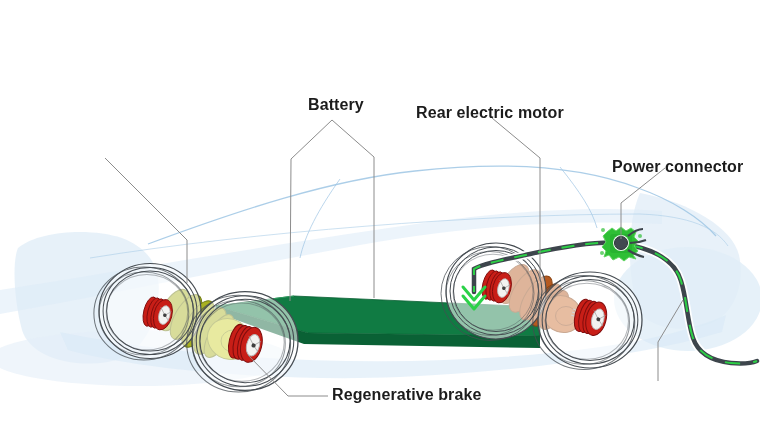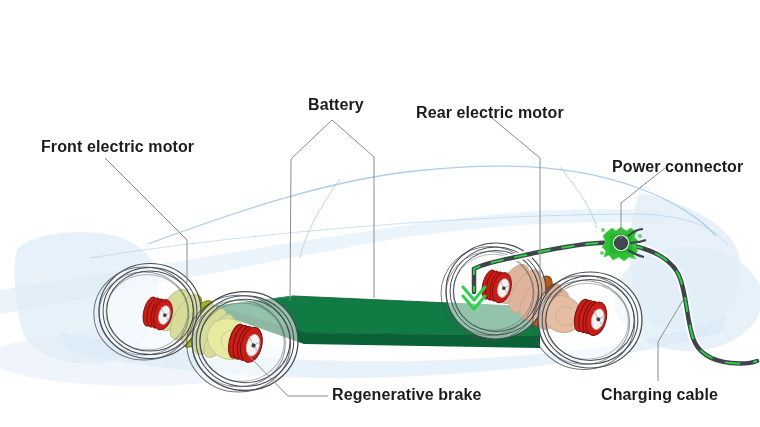--- a/index.html
+++ b/index.html
@@ -136,20 +136,18 @@
   <g fill="none" stroke-width="1" stroke="#8c8c8c">
     <path d="M105,158 L187,240 L187,283"></path>
     <path d="M290,301 L291,159 L332,120 L374,157 L374,298"></path>
     <path d="M492,118 L540,158 L540,281"></path>
     <path d="M665,168 L621,203 L621,239"></path>
     <path d="M248,355 L288,396 L328,396"></path>
     <path d="M683,300 L658,342 L658,381"></path>
   </g>
 </svg>
 
-<div class="label lbl-front-motor">Front electric motor</div>
 <div class="label lbl-battery">Battery</div>
 <div class="label lbl-rear-motor">Rear electric motor</div>
 <div class="label lbl-power-connector">Power connector</div>
 <div class="label lbl-regen-brake">Regenerative brake</div>
-<div class="label lbl-charging-cable">Charging cable</div>
 
 </div>
 
 </body></html>

